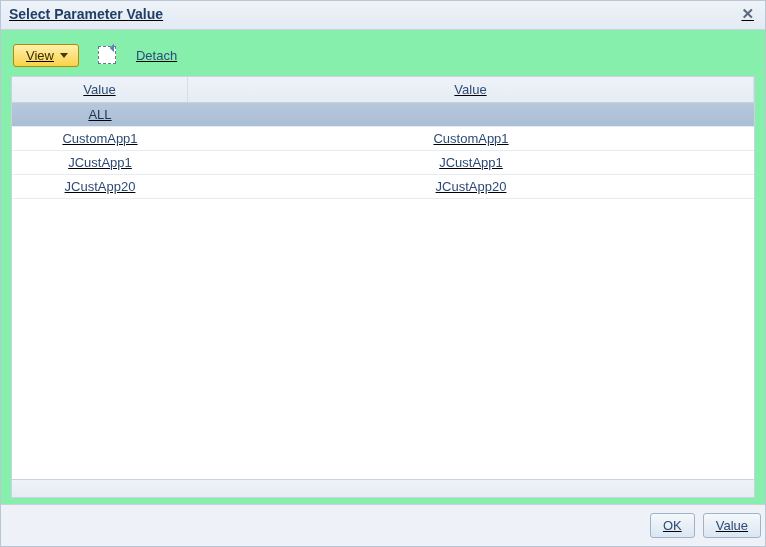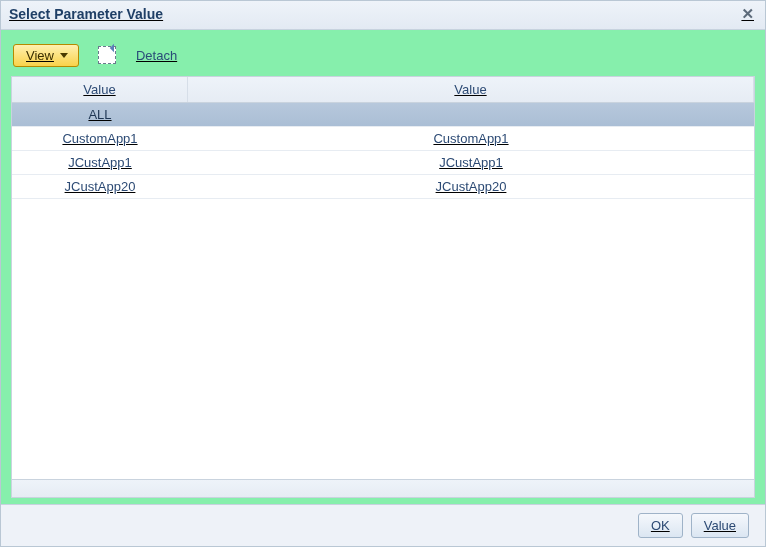--- a/index.html
+++ b/index.html
@@ -127,21 +127,21 @@
     background: linear-gradient(#b7c8dc, #aabed5);
     color: #1d3553;
   }
   .tfoot {
     height: 18px;
     background: linear-gradient(#eef3f9, #e6ecf4);
     border-top: 1px solid #c9d3de;
   }
   .dialog-footer {
     border-top: 1px solid #c7d2de;
-    padding: 8px 16px;
+    padding: 8px 4px;
     display: flex;
     justify-content: flex-end;
     gap: 8px;
     background: #eef2f8;
   }
   .btn {
     background: linear-gradient(#f5f8fc, #dbe6f2);
     border: 1px solid #9fb3c8;
     border-radius: 3px;
     padding: 4px 12px;

